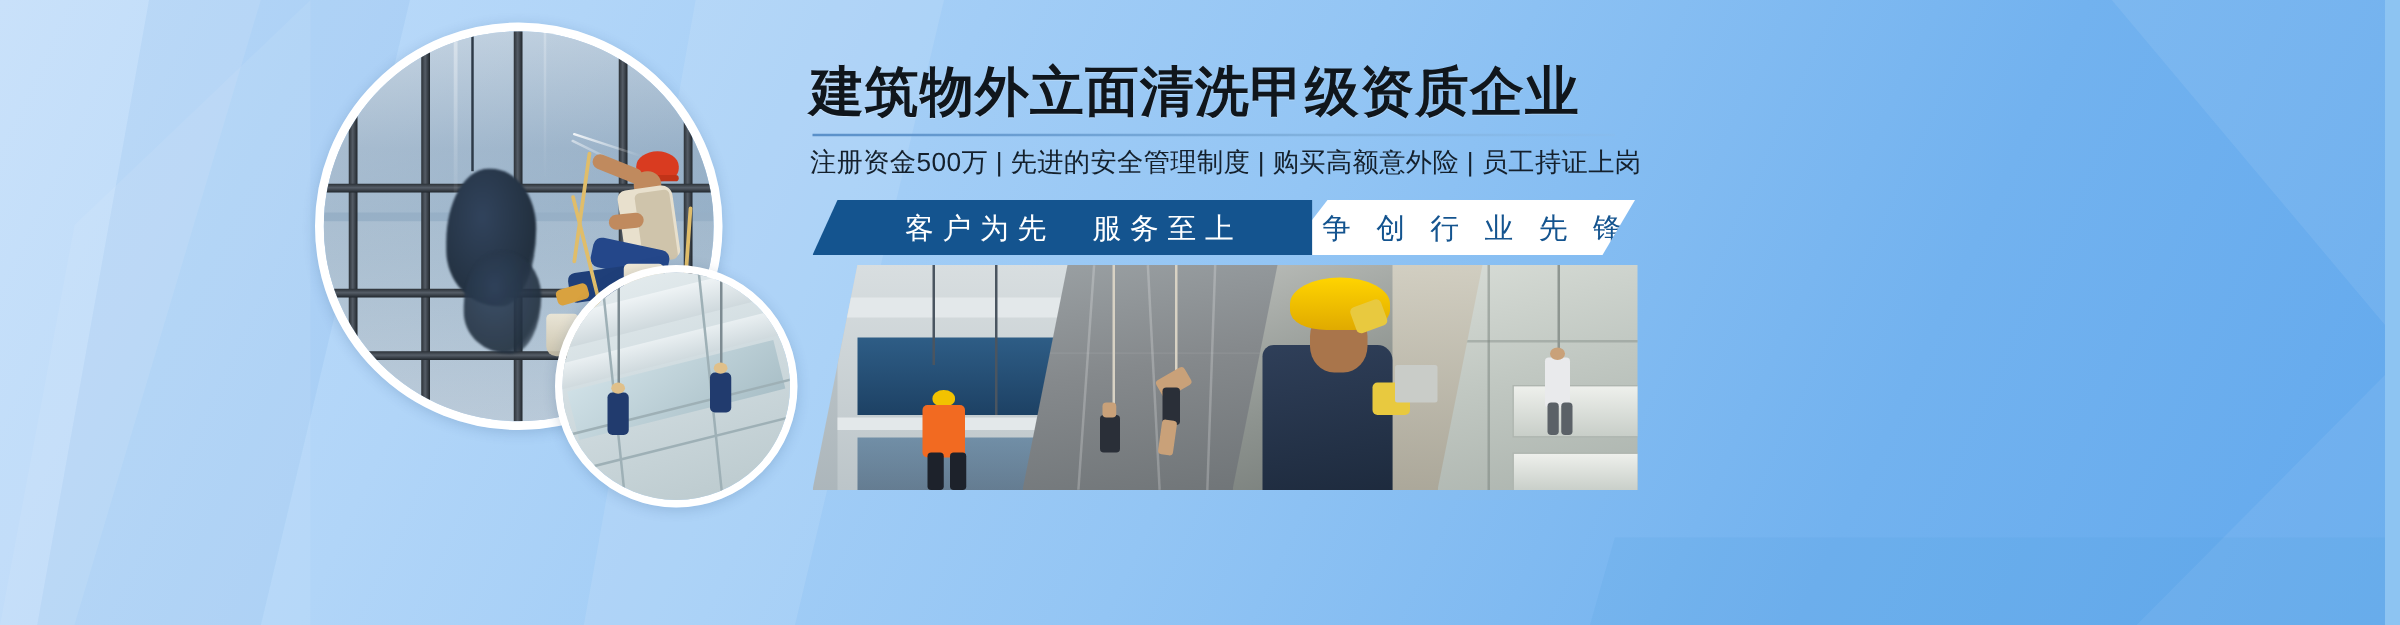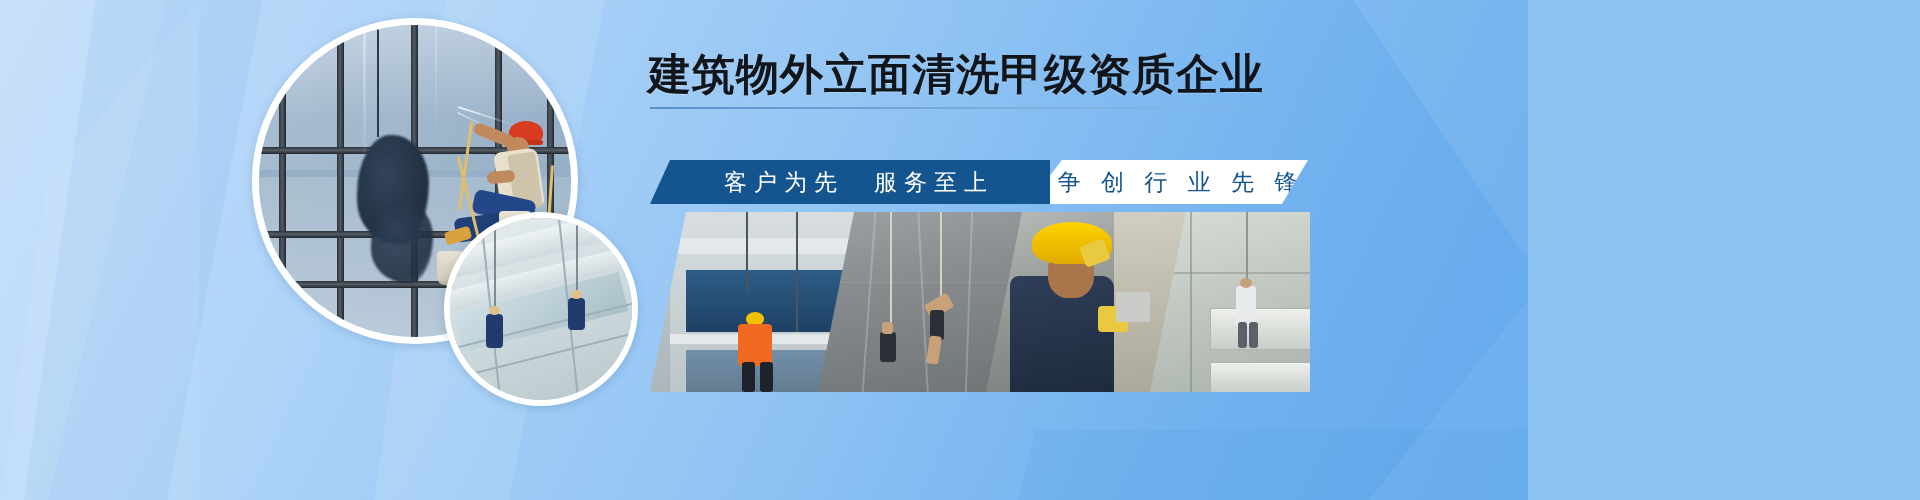--- a/index.html
+++ b/index.html
@@ -3,21 +3,21 @@
 <meta charset="utf-8">
 <title>Banner</title>
 <style>
   html,body{margin:0;padding:0;}
   body{
     width:1920px;height:500px;overflow:hidden;
     font-family:"Liberation Sans","DejaVu Sans",sans-serif;
     background:#8dc4f2;
   }
   #banner{
-    position:relative;width:1528px;height:500px;overflow:hidden;
+    position:relative;width:1908px;height:500px;overflow:hidden;
     background:linear-gradient(115deg,#c3defa 0%,#b1d5f8 22%,#93c5f4 52%,#72b2ef 78%,#63a9ed 100%);
   }
   .poly{position:absolute;top:0;left:0;width:100%;height:100%;}
   
   .circle-photo{
     position:absolute;border-radius:50%;overflow:hidden;
     border:7px solid #ffffff;
     box-shadow:0 2px 10px rgba(20,60,110,.18);
   }
   #circle-main{left:252px;top:18px;width:312px;height:312px;}
@@ -201,20 +201,21 @@
 
       <div class="w2rope" style="left:126px;top:0;height:80px;"></div>
       <div class="w2" style="left:118px;top:80px;width:17px;height:32px;"></div>
       <div class="w2h" style="left:121px;top:72px;width:11px;height:9px;"></div>
     </div>
   </div>
 
   <div id="textblock">
     <div id="headline">建筑物外立面清洗甲级资质企业</div>
     <div id="divider"></div>
+    <div id="subtitle">注册资金500万 | 先进的安全管理制度 | 购买高额意外险 | 员工持证上岗</div>
   </div>
 
   <div id="slogan">
     <div id="slogan-light" class="slg">
       <span class="inner">争 创 行 业 先 锋</span>
     </div>
     <div id="slogan-dark" class="slg">
       <span class="inner">客户为先　服务至上</span>
     </div>
   </div>

